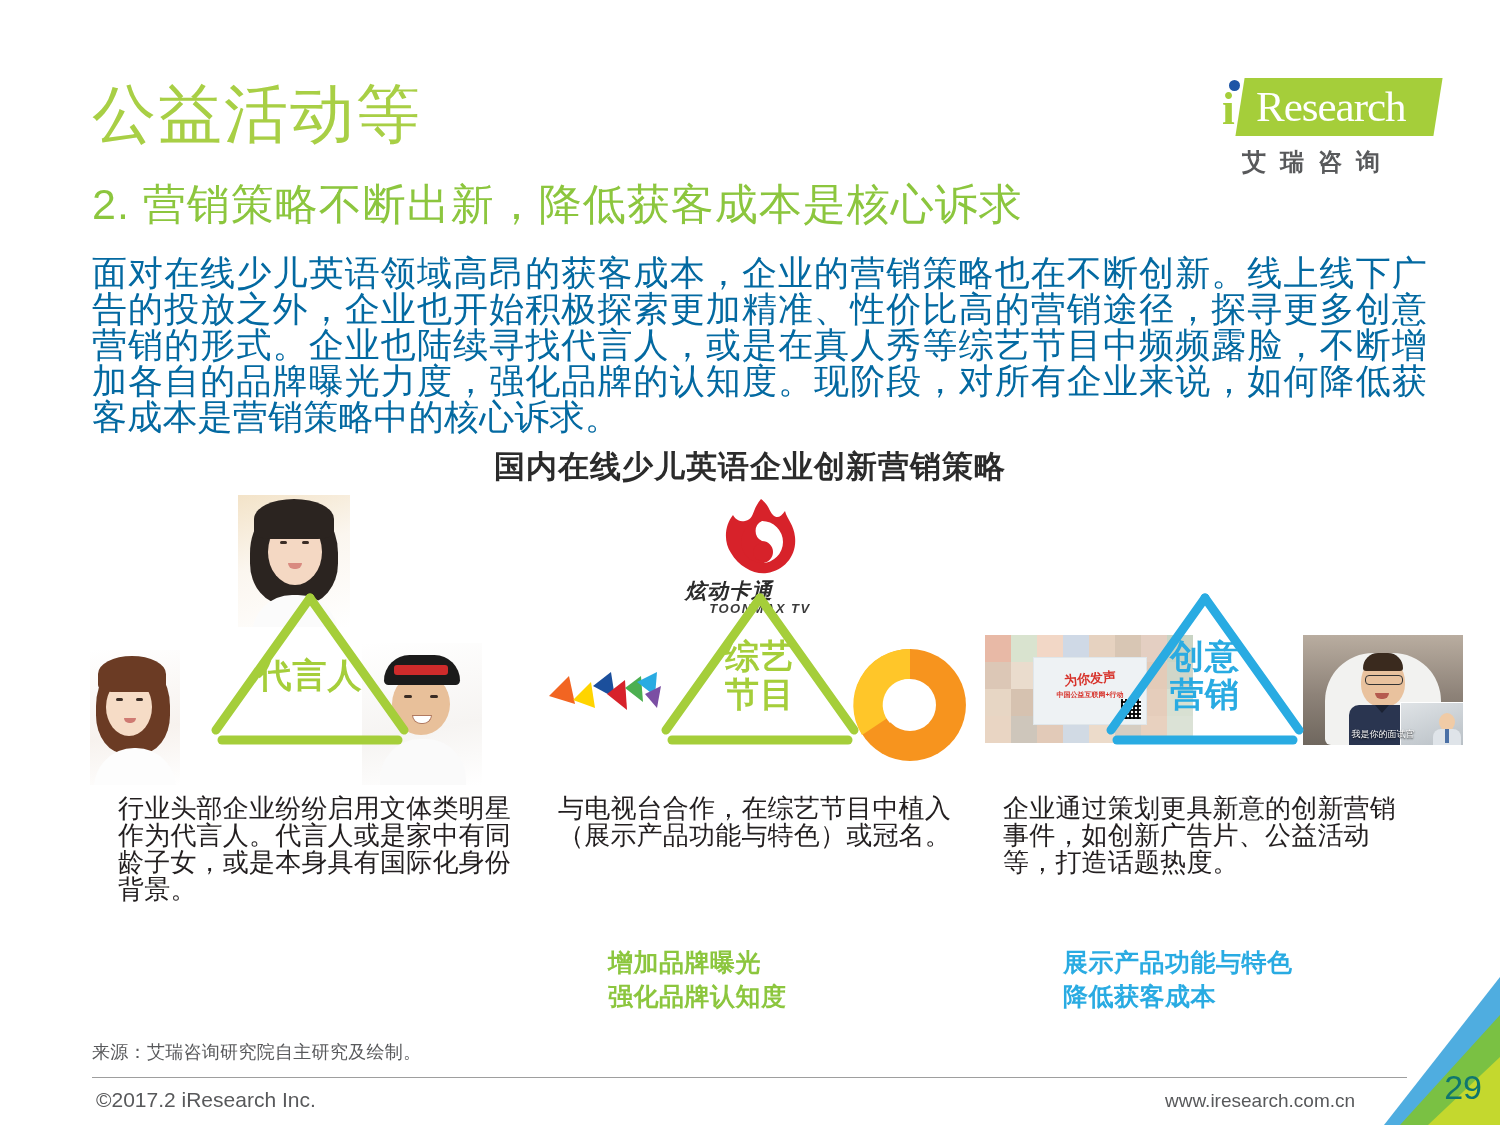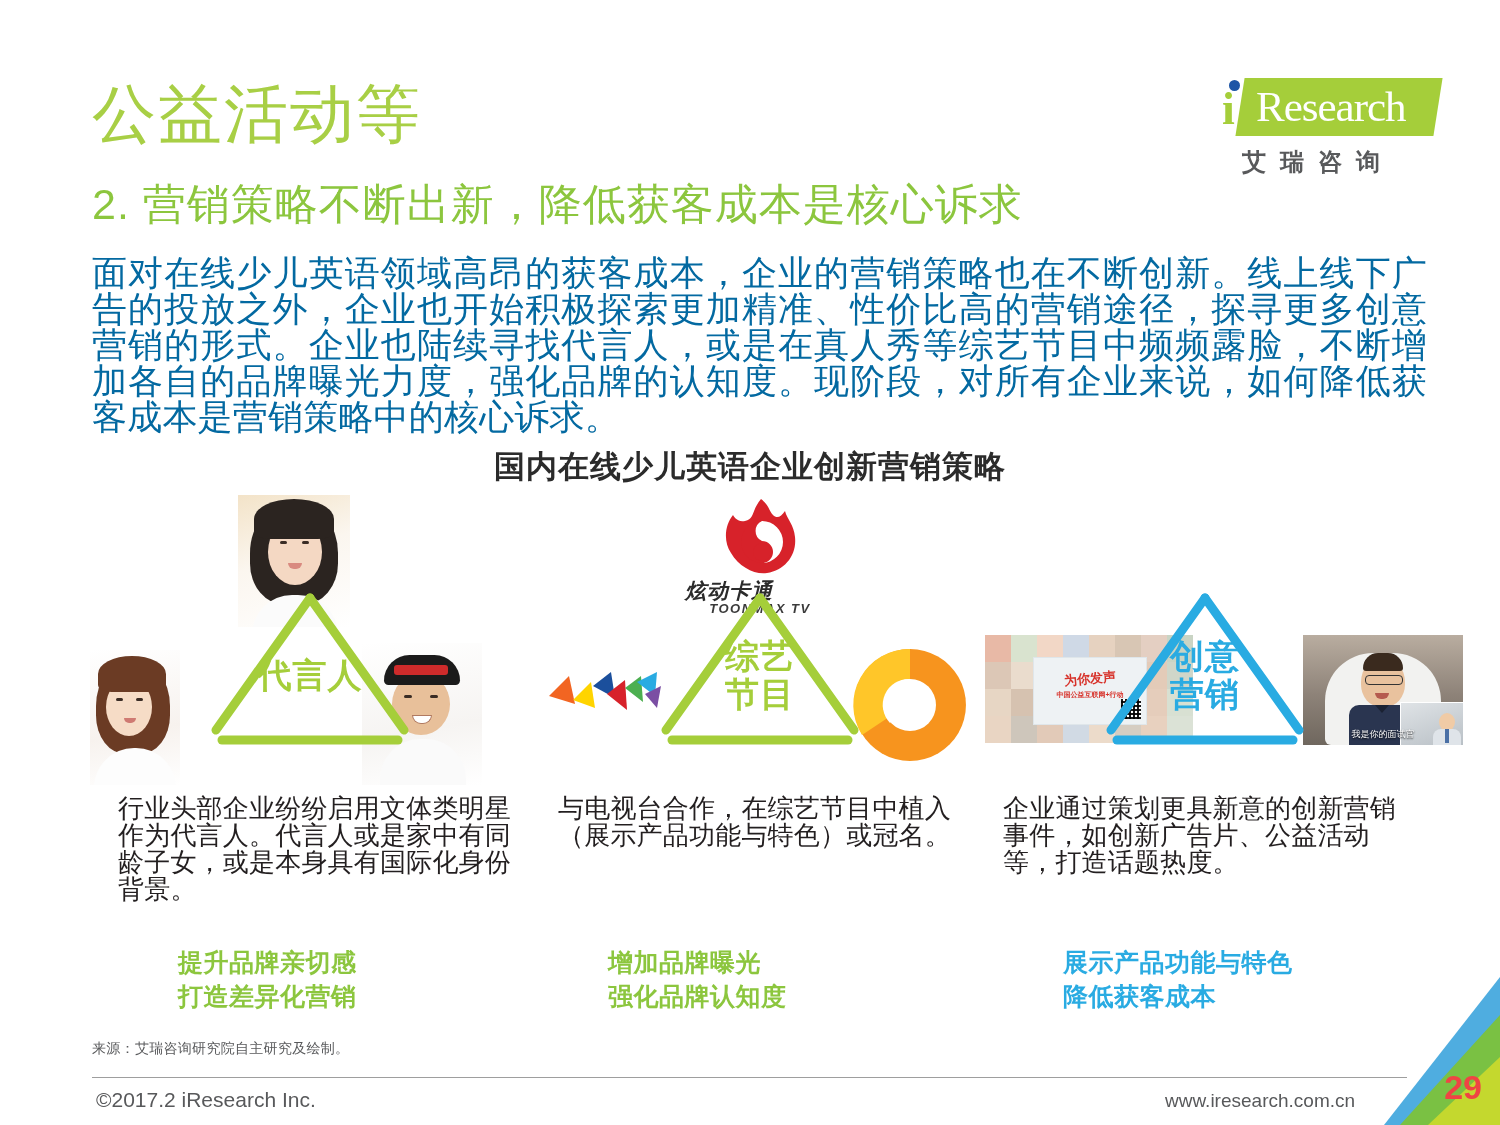--- a/index.html
+++ b/index.html
@@ -172,39 +172,39 @@
   }
   .col-high.green{color:#8CC63E;}
   .col-high.blue{color:#29ABE2;}
   .col1 .col-high{left:88px;top:450px;}
   .col2 .col-high{left:68px;top:450px;}
   .col3 .col-high{left:78px;top:450px;}
 
   
   .source{
     position:absolute;left:92px;top:1040px;
-    font-size:14px;color:#58595B;letter-spacing:0.3px;
+    font-size:18px;color:#58595B;letter-spacing:0.3px;
   }
   .rule{
     position:absolute;left:92px;top:1077px;width:1315px;height:1px;background:#9E9E9E;
   }
   .copyright{
     position:absolute;left:96px;top:1088px;
     font-size:21px;color:#58595B;
   }
   .weburl{
     position:absolute;left:1165px;top:1090px;
     font-size:19px;color:#58595B;
   }
 
   
   .corner{position:absolute;right:0;bottom:0;width:120px;height:150px;overflow:hidden;}
   .pagenum{
     position:absolute;right:18px;bottom:18px;
-    font-size:34px;color:#ef4444;font-weight:700;z-index:5;
+    font-size:34px;color:#0f766e;font-weight:400;z-index:5;
   }
 </style>
 </head>
 <body>
 
 <div class="slide">
 
   <div class="logo">
     <div class="logo-mark">
       <div class="logo-para"></div>
@@ -261,24 +261,20 @@
           <svg width="240" height="170" viewBox="0 0 240 170" aria-hidden="true">
             <path d="M120 8 L214 140" stroke="#A5CE3A" stroke-width="9" fill="none" stroke-linecap="round"></path>
             <path d="M120 8 L26 140" stroke="#A5CE3A" stroke-width="9" fill="none" stroke-linecap="round"></path>
             <path d="M32 150 L208 150" stroke="#A5CE3A" stroke-width="9" fill="none" stroke-linecap="round"></path>
           </svg>
           <div class="tri-label green">代言人</div>
         </div>
       </div>
 
       <div class="col-desc">行业头部企业纷纷启用文体类明星作为代言人。代言人或是家中有同龄子女，或是本身具有国际化身份背景。</div>
-      <div class="col-high green">
-        <div>提升品牌亲切感</div>
-        <div>打造差异化营销</div>
-      </div>
     </div>
 
     <div class="col col2">
       <div class="visual">
 
         <div class="toonmax">
           <div class="flame">
             <svg width="92" height="80" viewBox="0 0 92 80" aria-hidden="true">
               <path d="M46 2 C36 14 40 22 30 24 C22 26 18 18 18 18 C10 28 8 44 16 56 C24 70 40 78 52 76
                        C70 73 82 58 80 40 C79 28 72 22 70 14 C66 20 62 22 58 18 C54 14 54 8 46 2 Z" fill="#D7222A"></path>

